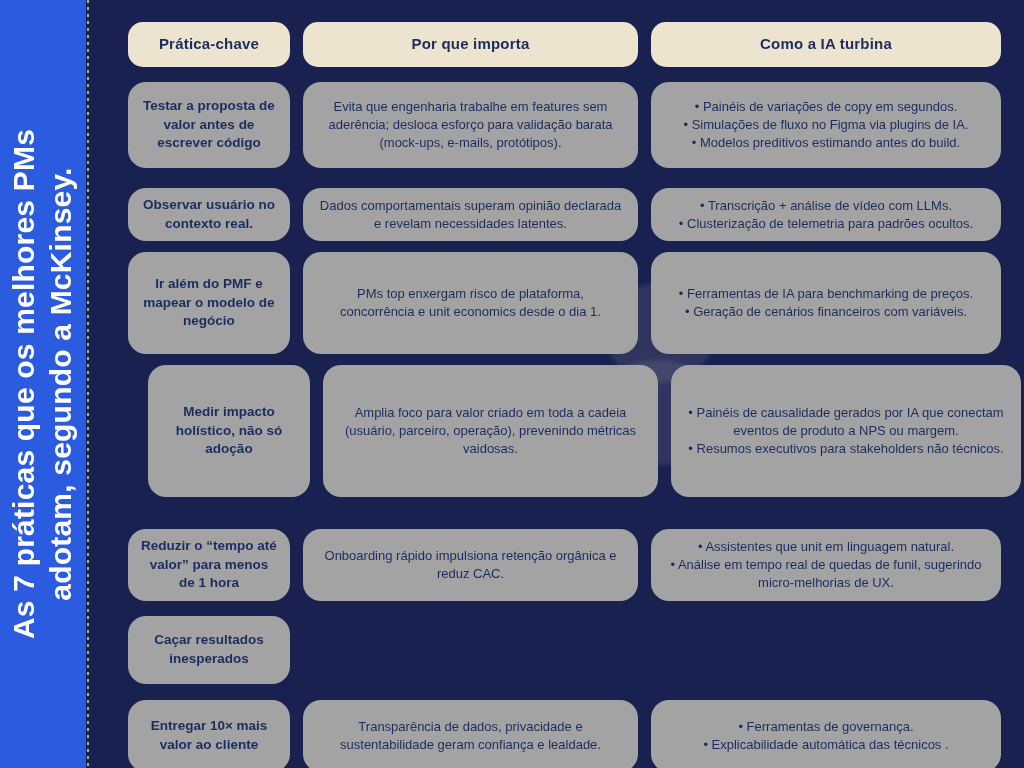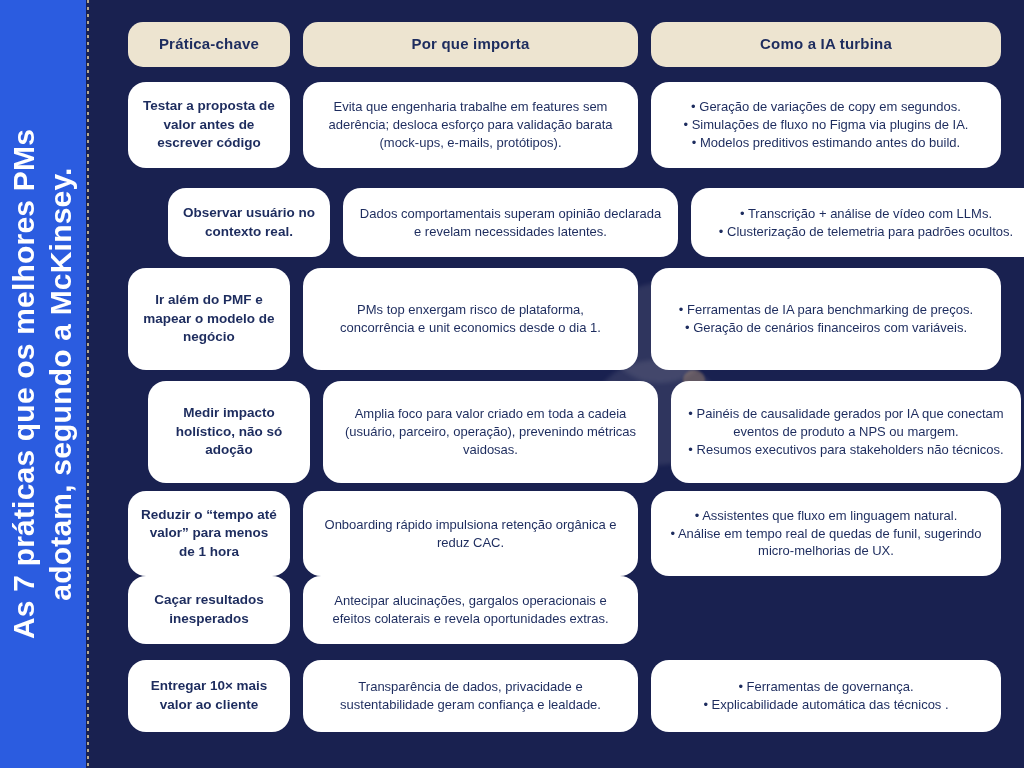--- a/index.html
+++ b/index.html
@@ -39,38 +39,38 @@
 
   
   .content {
     position:absolute; left:128px; top:22px; width:873px; z-index:2;
   }
   .row {
     display:grid; grid-template-columns:162px 335px 350px; column-gap:13px;
   }
   .cell {
     display:flex; flex-direction:column; justify-content:center; align-items:center;
-    text-align:center; color:#1d2c5e; background:#ffffff; border-radius:18px;
+    text-align:center; color:#1d2c5e; background:#a3a3a3; border-radius:18px;
     padding:8px 16px; line-height:1.38;
   }
   .header-row { height:45px; margin-bottom:15px; }
   .header-row .cell {
     background:#ede4d0; border-radius:15px; font-weight:bold; font-size:15px;
     letter-spacing:0.2px;
   }
   .cell.practice { font-weight:bold; font-size:13.5px; padding:8px 12px; }
   .cell.why, .cell.ai { font-size:13px; }
   .bullet { width:100%; }
 
   
   #rows .row:nth-child(1){ height:86px;  margin-bottom:20px; }
-  #rows .row:nth-child(2){ height:69px;  margin-bottom:11px;margin-left:40px; }
+  #rows .row:nth-child(2){ height:53px;  margin-bottom:11px; }
   #rows .row:nth-child(3){ height:102px;  margin-bottom:11px; }
-  #rows .row:nth-child(4){ height:102px; margin-bottom:8px;padding-left:20px; }
-  #rows .row:nth-child(5){ height:85px;  }
+  #rows .row:nth-child(4){ height:132px; margin-bottom:32px;padding-left:20px; }
+  #rows .row:nth-child(5){ height:71px;  margin-bottom:16px; }
   #rows .row:nth-child(6){ height:68px;  margin-bottom:16px; }
   #rows .row:nth-child(7){ height:72px;  margin-bottom:0; }
 </style>
 </head>
 <body>
 
 <div class="canvas">
 
   <aside class="sidebar">
     <div class="sidebar-title">
@@ -92,21 +92,21 @@
     <div class="row header-row">
       <div class="cell">Prática-chave</div>
       <div class="cell">Por que importa</div>
       <div class="cell">Como a IA turbina</div>
     </div>
     <div id="rows">
   <div class="row">
     <div class="cell practice">Testar a proposta de valor antes de escrever código</div>
     <div class="cell why">Evita que engenharia trabalhe em features sem aderência; desloca esforço para validação barata (mock-ups, e-mails, protótipos).</div>
     <div class="cell ai">
-            <div class="bullet">• Geração de variações de copy em segundos.</div>
+            <div class="bullet">• Painéis de variações de copy em segundos.</div>
             <div class="bullet">• Simulações de fluxo no Figma via plugins de IA.</div>
             <div class="bullet">• Modelos preditivos estimando antes do build.</div>
           </div>
   </div>
 
   <div class="row">
     <div class="cell practice">Observar usuário no contexto real.</div>
     <div class="cell why">Dados comportamentais superam opinião declarada e revelam necessidades latentes.</div>
     <div class="cell ai">
             <div class="bullet">• Transcrição + análise de vídeo com LLMs.</div>
@@ -129,28 +129,27 @@
     <div class="cell ai">
             <div class="bullet">• Painéis de causalidade gerados por IA que conectam eventos de produto a NPS ou margem.</div>
             <div class="bullet">• Resumos executivos para stakeholders não técnicos.</div>
           </div>
   </div>
 
   <div class="row">
     <div class="cell practice">Reduzir o “tempo até valor” para menos de 1 hora</div>
     <div class="cell why">Onboarding rápido impulsiona retenção orgânica e reduz CAC.</div>
     <div class="cell ai">
-            <div class="bullet">• Assistentes que fluxo em linguagem natural.</div>
+            <div class="bullet">• Assistentes que unit em linguagem natural.</div>
             <div class="bullet">• Análise em tempo real de quedas de funil, sugerindo micro-melhorias de UX.</div>
           </div>
   </div>
 
   <div class="row">
     <div class="cell practice">Caçar resultados inesperados</div>
-    <div class="cell why">Antecipar alucinações, gargalos operacionais e efeitos colaterais e revela oportunidades extras.</div>
   </div>
 
   <div class="row">
     <div class="cell practice">Entregar 10× mais valor ao cliente</div>
     <div class="cell why">Transparência de dados, privacidade e sustentabilidade geram confiança e lealdade.</div>
     <div class="cell ai">
             <div class="bullet">• Ferramentas de governança.</div>
             <div class="bullet">• Explicabilidade automática das técnicos .</div>
           </div>
   </div>

